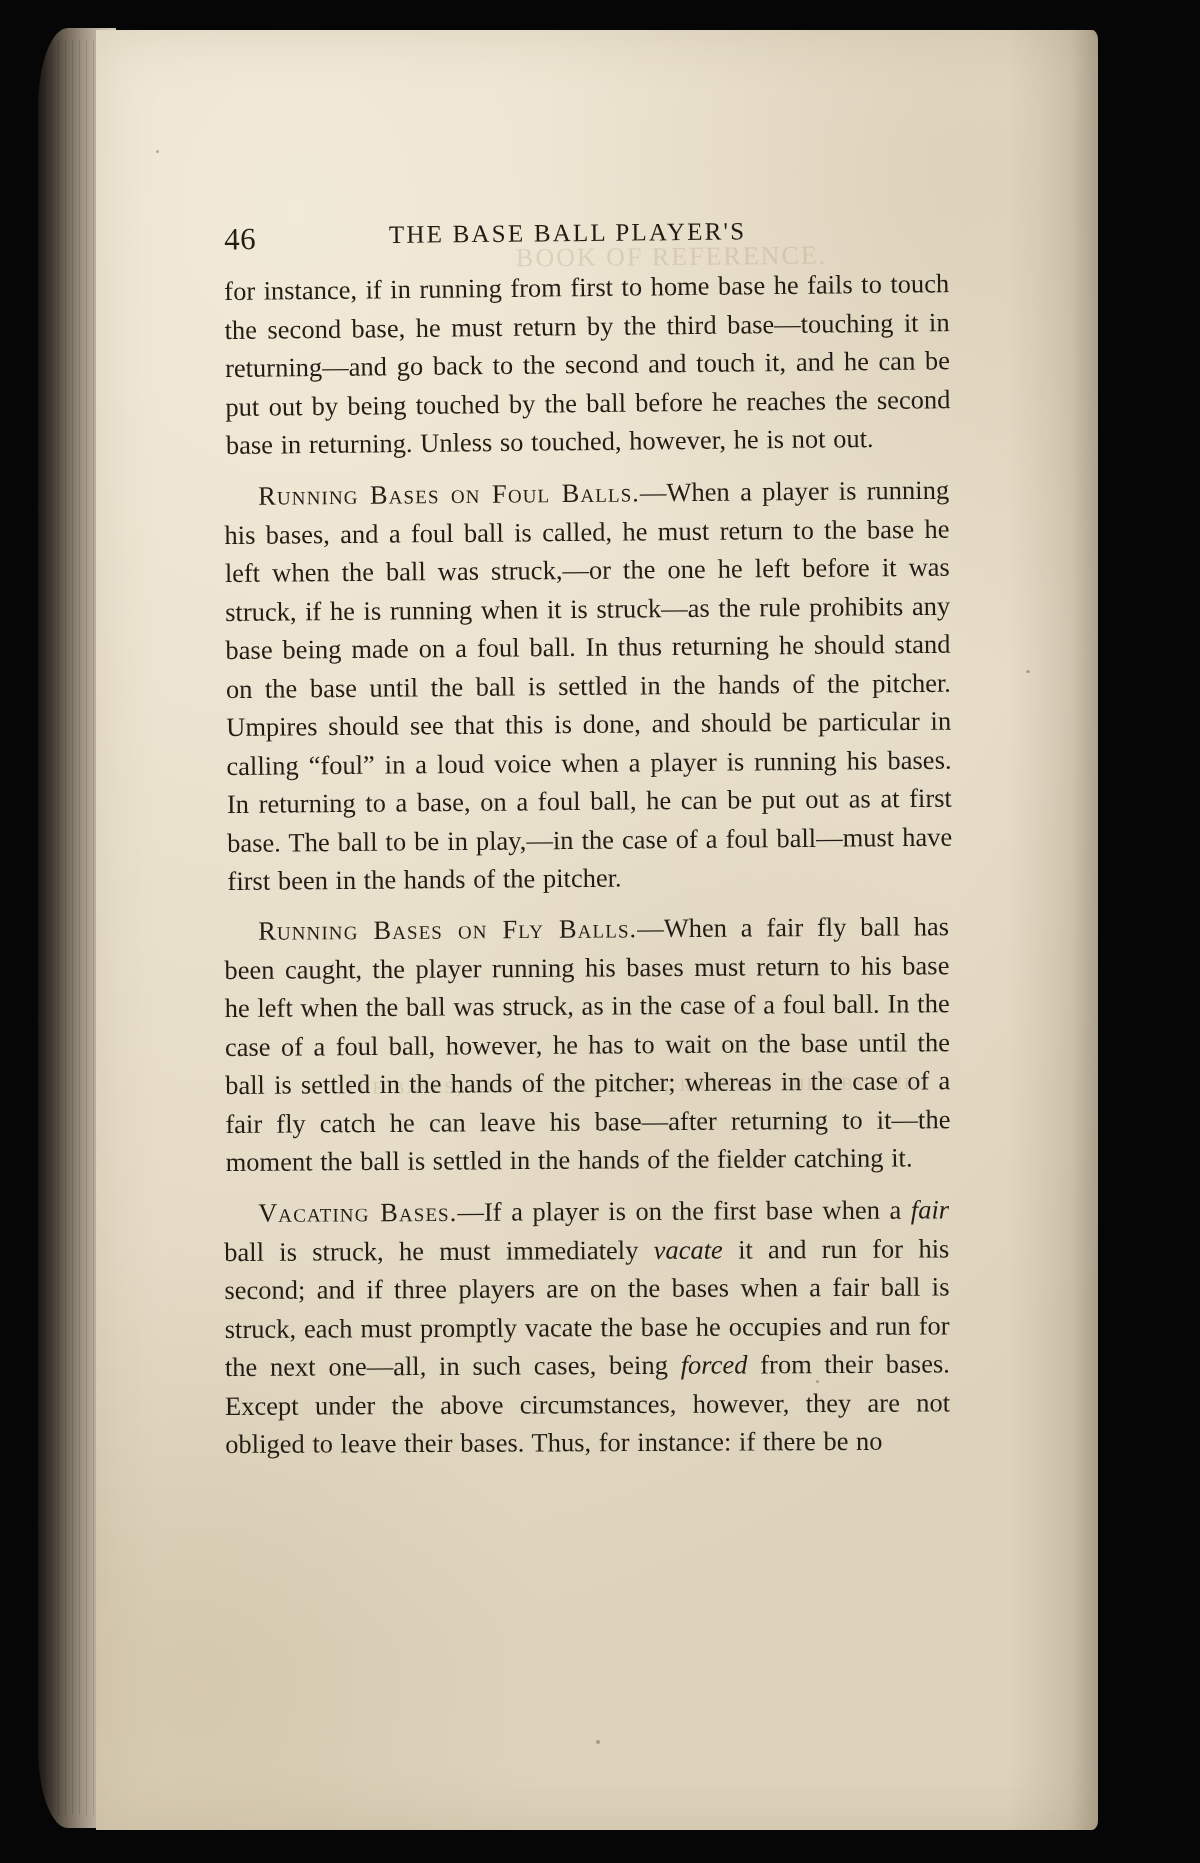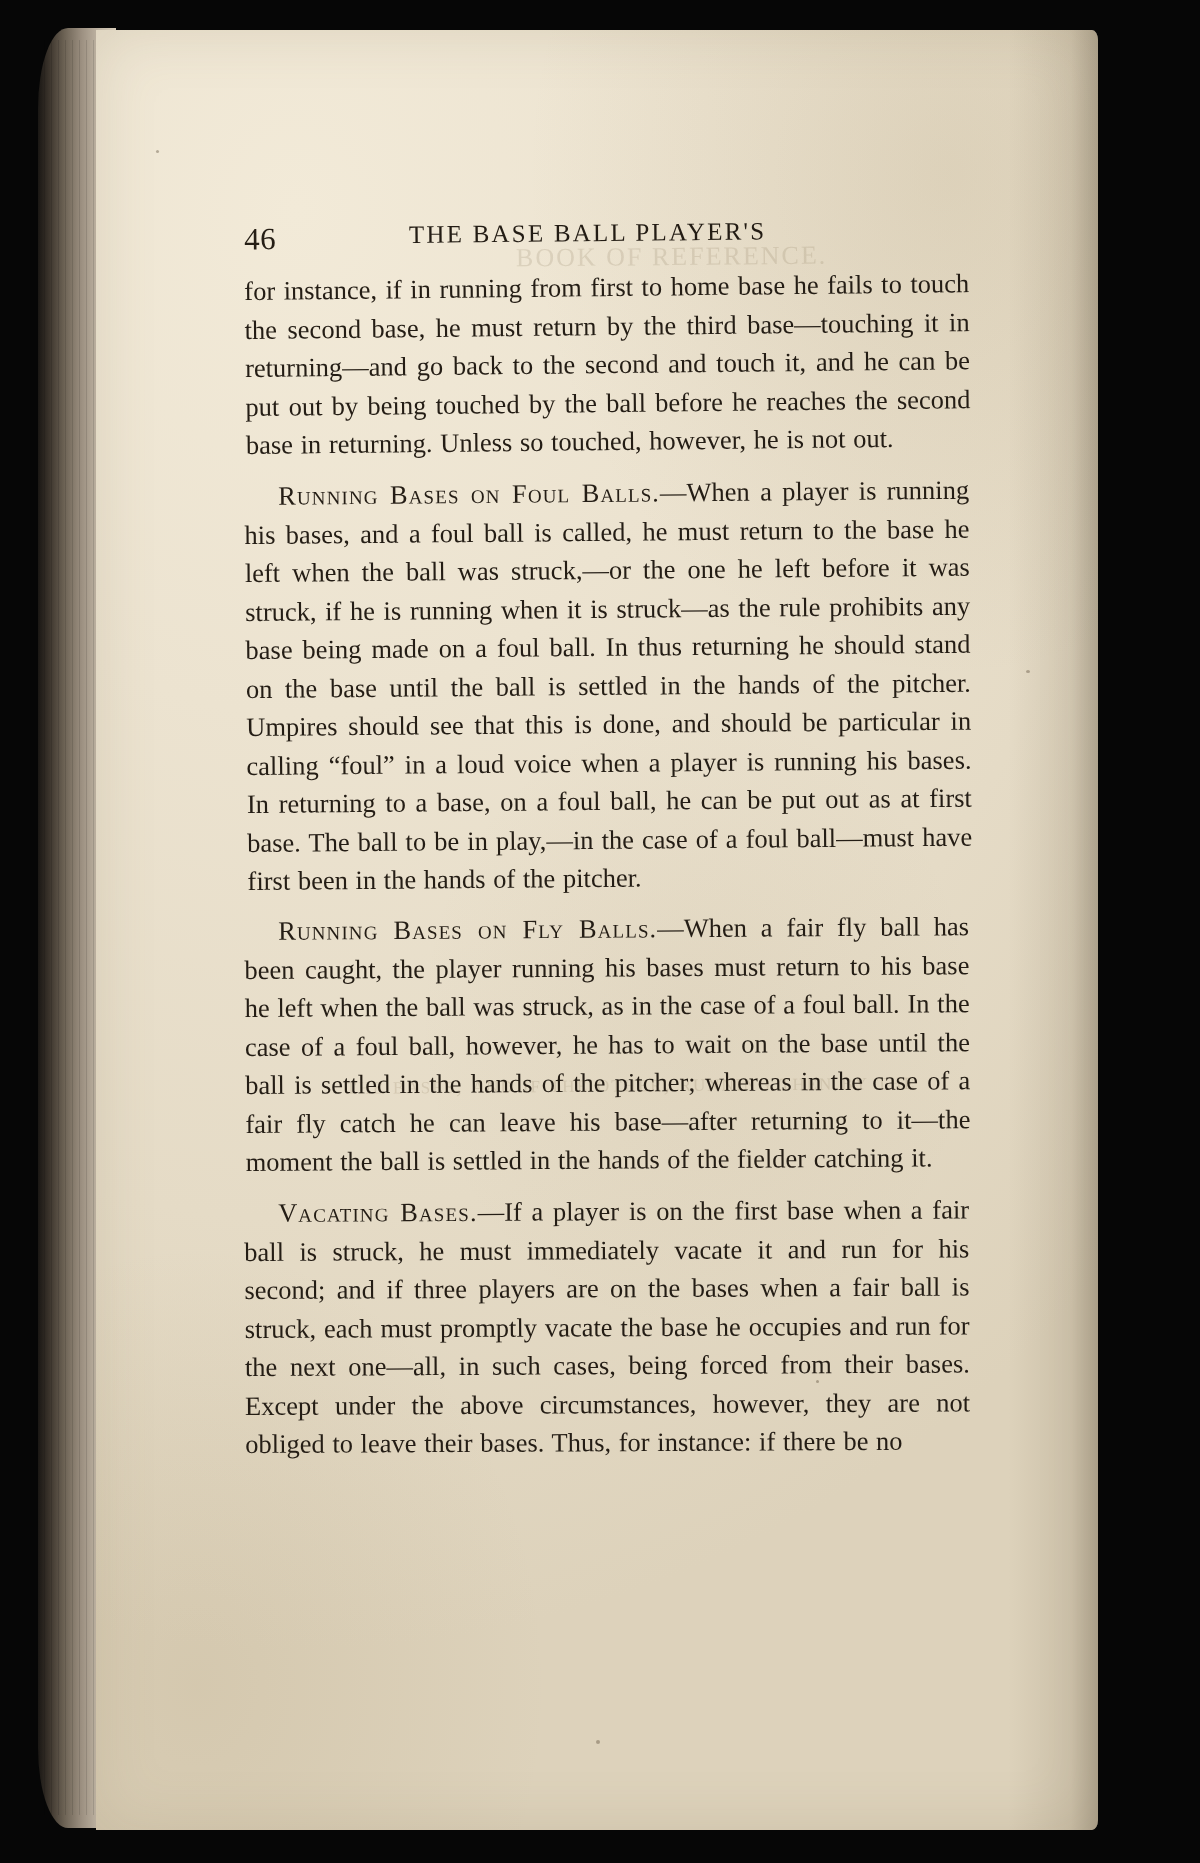--- a/index.html
+++ b/index.html
@@ -84,21 +84,21 @@
     content: "";
     position: absolute;
     top: 0; right: 0; bottom: 0;
     width: 90px;
     background: linear-gradient(to right, rgba(90,75,50,0) 0%, rgba(90,75,50,0.13) 70%, rgba(60,48,30,0.28) 100%);
     pointer-events: none;
   }
 
   .content {
     position: absolute;
-    left: 148px;
+    left: 128px;
     top: 180px;
     width: 725px;
     color: #231c14;
   }
 
   
   .header-row {
     position: relative;
     height: 44px;
     margin-bottom: 18px;
@@ -135,21 +135,21 @@
   }
   p.para + p.para { margin-top: 12px; }
 
   .indent { display: inline-block; width: 34px; }
 
   .sc {
     font-variant: small-caps;
     letter-spacing: 1.1px;
     font-size: 26.5px;
   }
-  i, .ital { }
+  i, .ital { font-style: italic; }
 
   
   .p1 { transform: rotate(-0.62deg); transform-origin: left top; }
   .p2 { transform: rotate(-0.5deg);  transform-origin: left top; }
   .p3 { transform: rotate(-0.38deg); transform-origin: left top; }
   .p4 { transform: rotate(-0.28deg); transform-origin: left top; }
 
   .p1 { font-size: 27px; }
   .p2 { font-size: 26.5px; }
 

